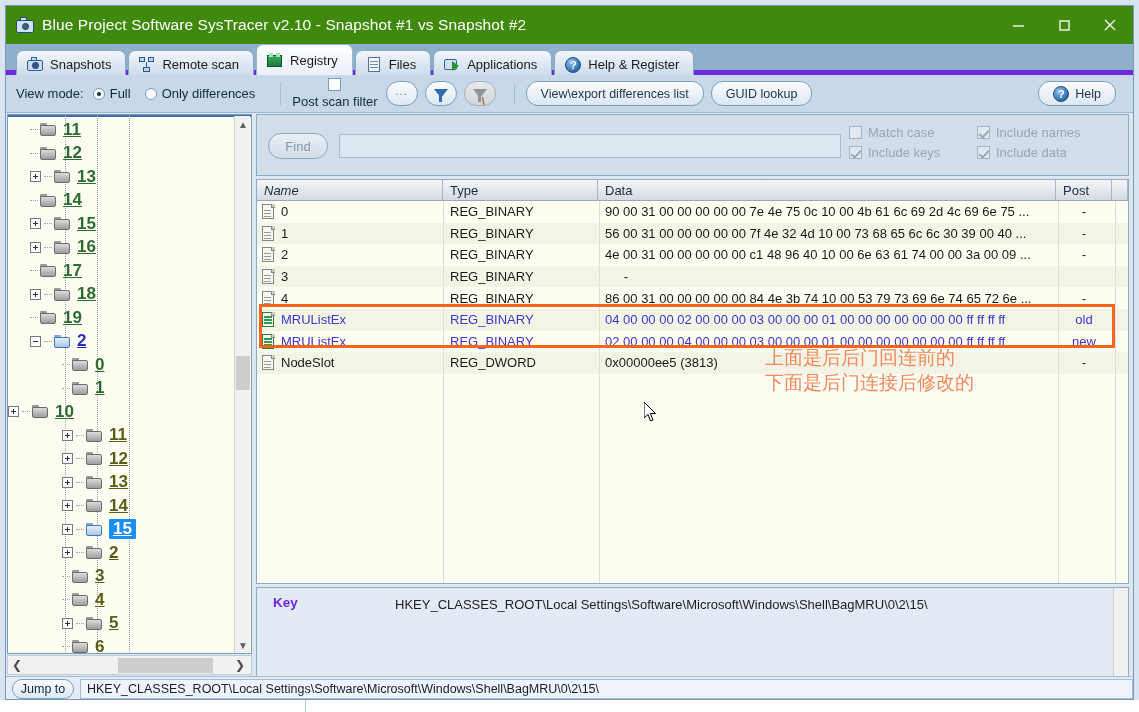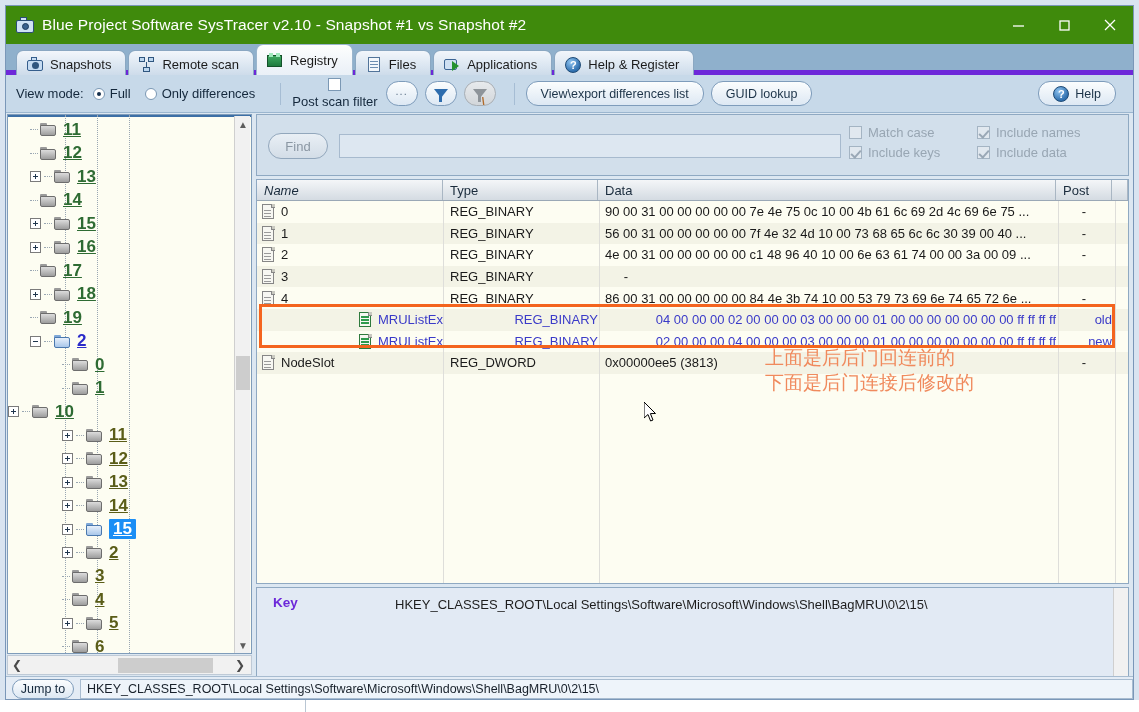--- a/index.html
+++ b/index.html
@@ -295,21 +295,21 @@
   .lv-row {
     display: flex; height: 21.6px; align-items: center;
     font-size: 13px; color: #1a1a1a; position: relative;
   }
   .lv-row.alt { background: #f3f3e6; }
   .lv-row .cell { padding-left: 7px; overflow: hidden; white-space: nowrap; display:flex; align-items:center; }
   .lv-row .cell.c-name { width: 186px; gap: 6px; padding-left: 5px; }
   .lv-row .cell.c-type { width: 155px; }
   .lv-row .cell.c-data { width: 458px; }
   .lv-row .cell.c-info { width: 56px; justify-content: center; padding-left: 0; }
-  .lv-row.diff .cell { color: #3a3ac8; justify-content: flex-end; }
+  .lv-row.diff .cell { color: #3a3ac8; }
   .doc-icon { width: 13px; height: 15px; position: relative; flex: none; }
   .doc-icon .sheet {
     position: absolute; left: 0; top: 0; width: 12px; height: 15px;
     background: #f7f7f2; border: 1px solid #868686;
   }
   .doc-icon .fold {
     position: absolute; right: 0; top: 0; width: 4px; height: 4px;
     background: #c9c9c0; border-left: 1px solid #868686; border-bottom: 1px solid #868686;
   }
   .doc-icon .bar { position: absolute; left: 2px; width: 7px; height: 1px; background: #9a9a9a; }

